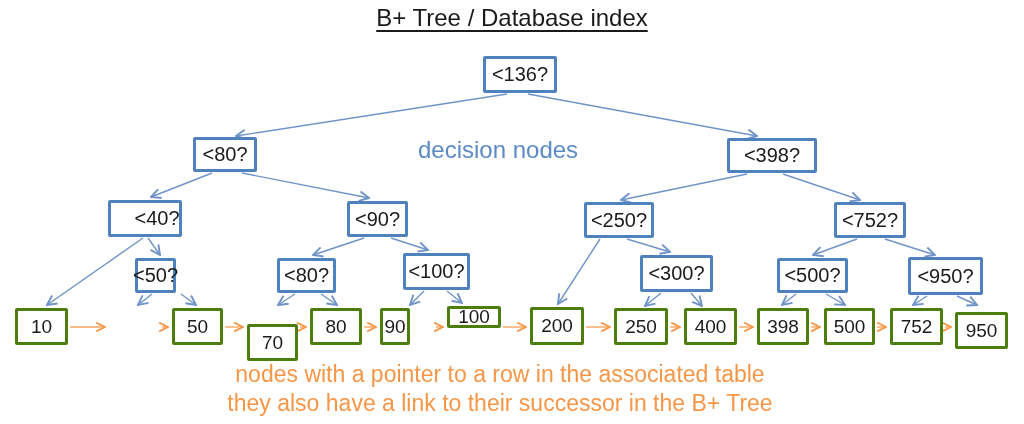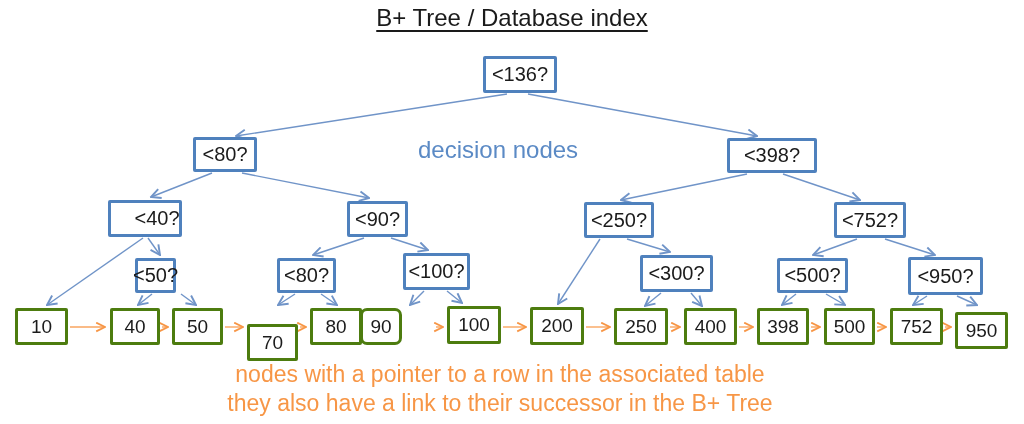--- a/index.html
+++ b/index.html
@@ -105,26 +105,25 @@
   <div class="node decision" style="left:834px;top:202px;width:72px;height:36px;">&lt;752?</div>
 
   <div class="node decision" style="left:135px;top:258px;width:41px;height:35px;">&lt;50?</div>
   <div class="node decision" style="left:277px;top:258px;width:59px;height:35px;">&lt;80?</div>
   <div class="node decision" style="left:403px;top:253px;width:67px;height:37px;">&lt;100?</div>
   <div class="node decision" style="left:640px;top:255px;width:73px;height:37px;">&lt;300?</div>
   <div class="node decision" style="left:777px;top:258px;width:71px;height:35px;">&lt;500?</div>
   <div class="node decision" style="left:908px;top:257px;width:75px;height:38px;">&lt;950?</div>
 
   <div class="node leaf" style="left:15px;top:308px;width:53px;height:37px;">10</div>
-  <div class="node leaf" style="left:110px;top:308px;width:50px;height:37px;">40</div>
   <div class="node leaf" style="left:172px;top:308px;width:51px;height:37px;">50</div>
   <div class="node leaf" style="left:247px;top:324px;width:51px;height:37px;">70</div>
   <div class="node leaf" style="left:310px;top:308px;width:52px;height:37px;">80</div>
-  <div class="node leaf" style="left:360px;top:308px;width:42px;height:37px;border-radius:7px;">90</div>
-  <div class="node leaf" style="left:447px;top:306px;width:54px;height:38px;">100</div>
+  <div class="node leaf" style="left:380px;top:308px;width:30px;height:37px;">90</div>
+  <div class="node leaf" style="left:447px;top:306px;width:54px;height:22px;">100</div>
   <div class="node leaf" style="left:530px;top:307px;width:54px;height:38px;">200</div>
   <div class="node leaf" style="left:614px;top:308px;width:54px;height:37px;">250</div>
   <div class="node leaf" style="left:684px;top:308px;width:53px;height:37px;">400</div>
   <div class="node leaf" style="left:757px;top:308px;width:52px;height:37px;">398</div>
   <div class="node leaf" style="left:824px;top:308px;width:51px;height:37px;">500</div>
   <div class="node leaf" style="left:890px;top:308px;width:53px;height:37px;">752</div>
   <div class="node leaf" style="left:955px;top:312px;width:53px;height:37px;">950</div>
 
   <div class="annot-blue">decision nodes</div>
   <div class="annot-orange l1">nodes with a pointer to a row in the associated table</div>

